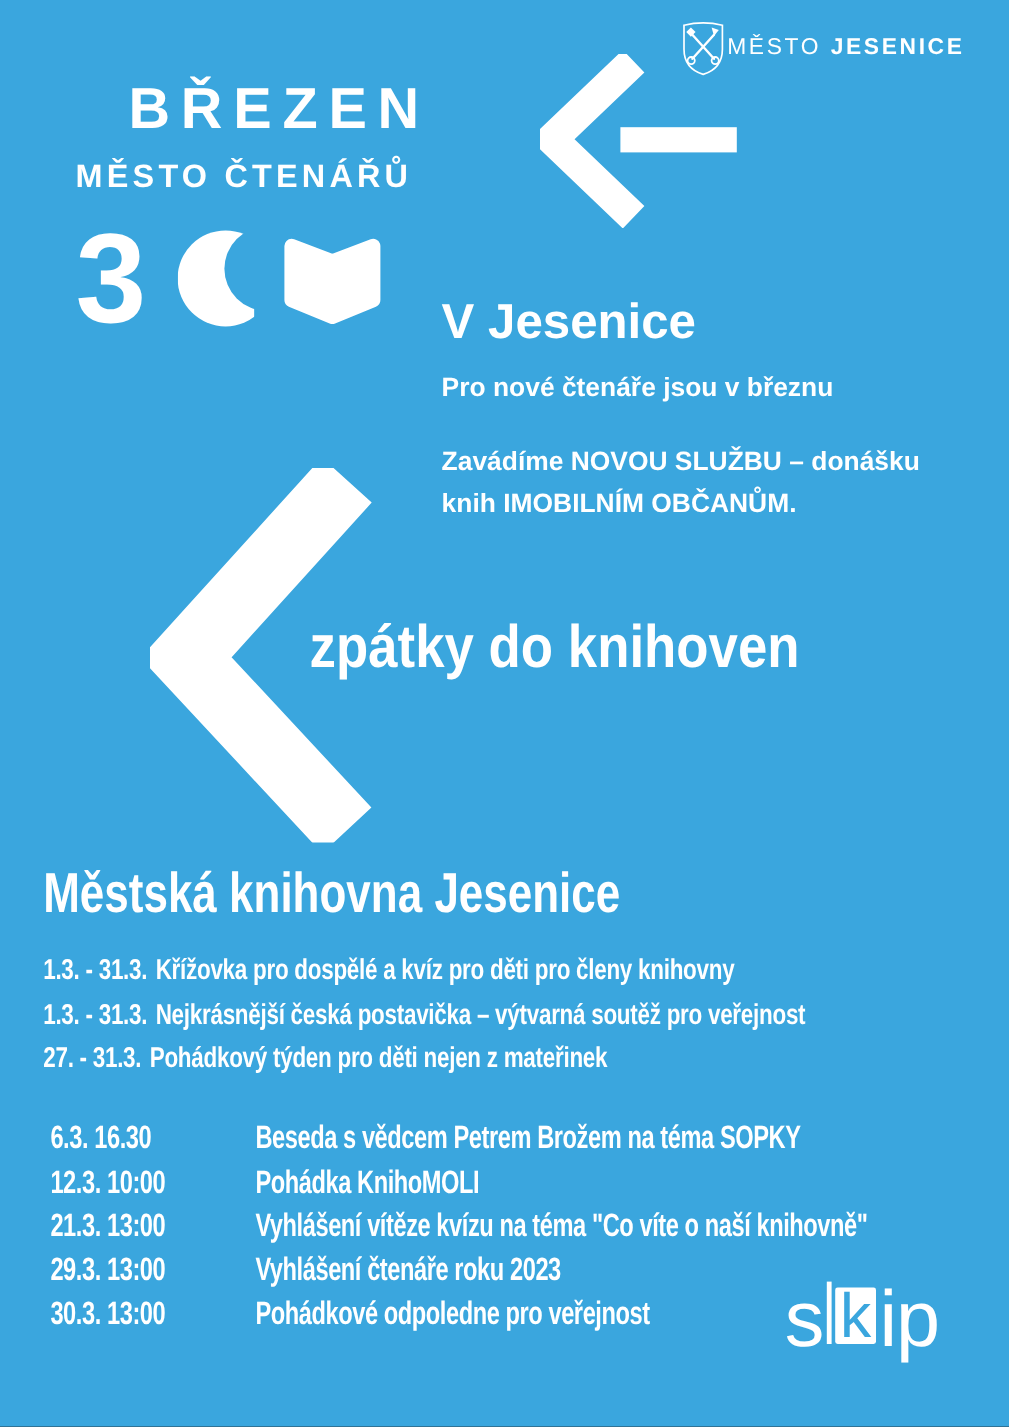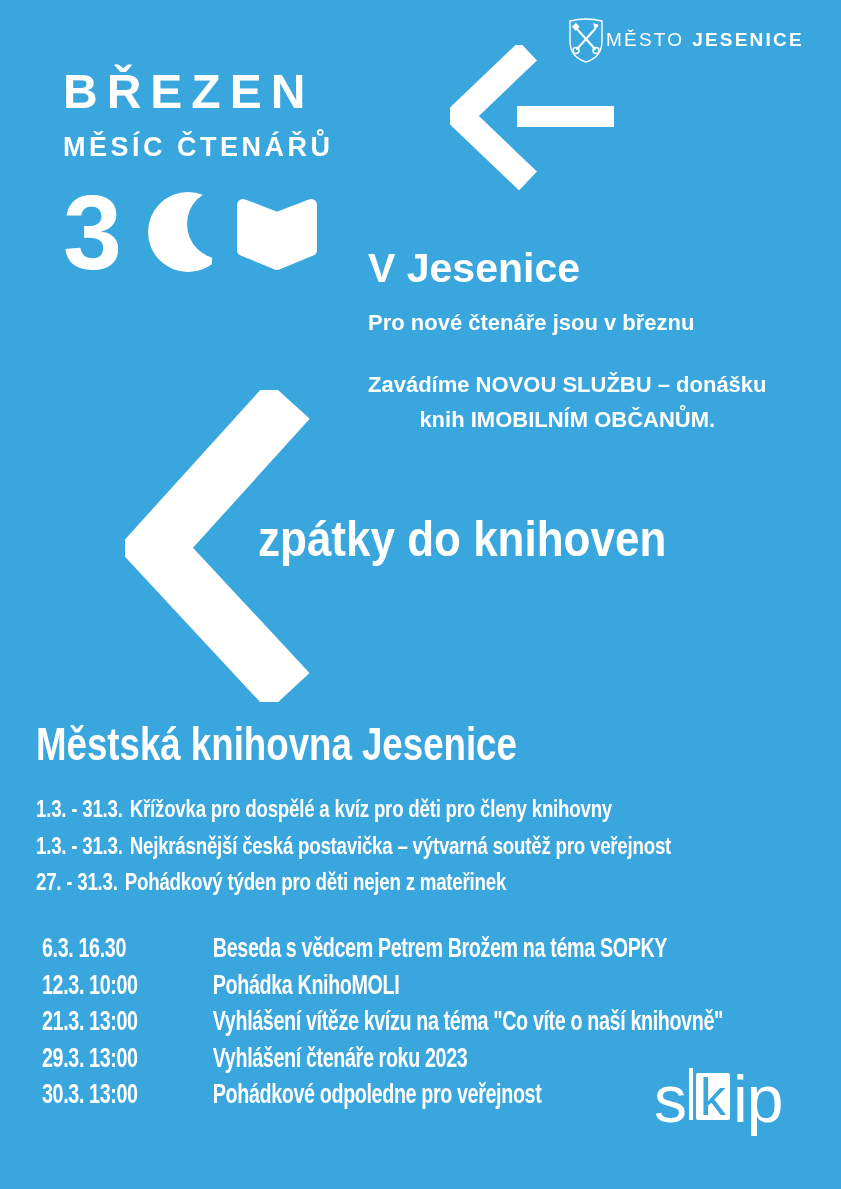--- a/index.html
+++ b/index.html
@@ -3,39 +3,39 @@
 <meta charset="utf-8">
 <style>
   html,body{margin:0;padding:0;background:#222;}
   .poster{
     position:relative;width:841px;height:1189px;overflow:hidden;
     background:#3AA6DE;color:#FFFFFF;
     font-family:"Liberation Sans",sans-serif;
   }
   
   .brand{position:absolute;left:63px;top:68px;}
-  .brand-title{font-size:48px;font-weight:800;letter-spacing:9px;line-height:1;white-space:nowrap;}
+  .brand-title{font-size:48px;font-weight:800;letter-spacing:9px;line-height:1;white-space:nowrap;margin-left:44px;}
   .brand-subtitle{margin-top:18px;font-size:27px;font-weight:700;letter-spacing:3.5px;line-height:1;white-space:nowrap;}
   .brand-logo-row{margin-top:28px;display:flex;align-items:flex-end;height:84px;}
   .logo-three{font-size:106px;font-weight:800;line-height:82px;margin-right:26px;}
   .logo-moon{margin-right:24px;display:block;}
   .logo-book{display:block;}
   
   .city{position:absolute;left:566px;top:16px;display:flex;align-items:center;gap:0;}
   .city-text{font-size:19px;letter-spacing:2.2px;white-space:nowrap;}
   .city-prefix{font-weight:400;}
   .city-name{font-weight:700;margin-left:8px;}
   
   .arrow-left{position:absolute;left:450px;top:45px;}
   .chevron-big{position:absolute;left:125px;top:390px;}
   
   .intro{position:absolute;left:368px;top:248px;}
   .intro-heading{font-size:41px;font-weight:700;line-height:1;white-space:nowrap;}
   .intro-p{margin-top:16px;font-size:22px;font-weight:700;line-height:35px;white-space:nowrap;}
-  .intro-p2{margin-top:27px;text-align:center;}
+  .intro-p2{margin-top:27px;}
   
   .slogan{position:absolute;left:258px;top:514px;font-size:50px;font-weight:800;
           transform:scaleX(0.88);transform-origin:left top;white-space:nowrap;line-height:1;}
   
   .library{position:absolute;left:36px;top:720px;transform:scaleX(0.78);transform-origin:left top;white-space:nowrap;}
   .library-heading{font-size:47px;font-weight:800;line-height:1;}
   .library-items{margin-top:24px;font-size:24px;font-weight:700;line-height:36.5px;letter-spacing:-0.3px;}
   .lib-text{margin-left:9px;}
   
   .events{position:absolute;left:42px;top:930px;transform:scaleX(0.73);transform-origin:left top;
@@ -51,21 +51,21 @@
             display:flex;align-items:center;justify-content:center;}
   .skip-k{color:#3AA6DE;font-size:52px;font-weight:400;line-height:1;}
 </style>
 </head>
 <body>
 
 <div class="poster">
 
   <div class="brand">
     <div class="brand-title">BŘEZEN</div>
-    <div class="brand-subtitle">MĚSÍC ČTENÁŘŮ</div>
+    <div class="brand-subtitle">MĚSTO ČTENÁŘŮ</div>
     <div class="brand-logo-row">
       <div class="logo-three">3</div>
       <svg class="logo-moon" width="64" height="82" viewBox="0 0 64 82">
         <defs>
           <mask id="moon-mask">
             <rect width="64" height="82" fill="black"></rect>
             <circle cx="40" cy="41" r="40" fill="white"></circle>
             <circle cx="74" cy="33" r="35" fill="black"></circle>
           </mask>
         </defs>

